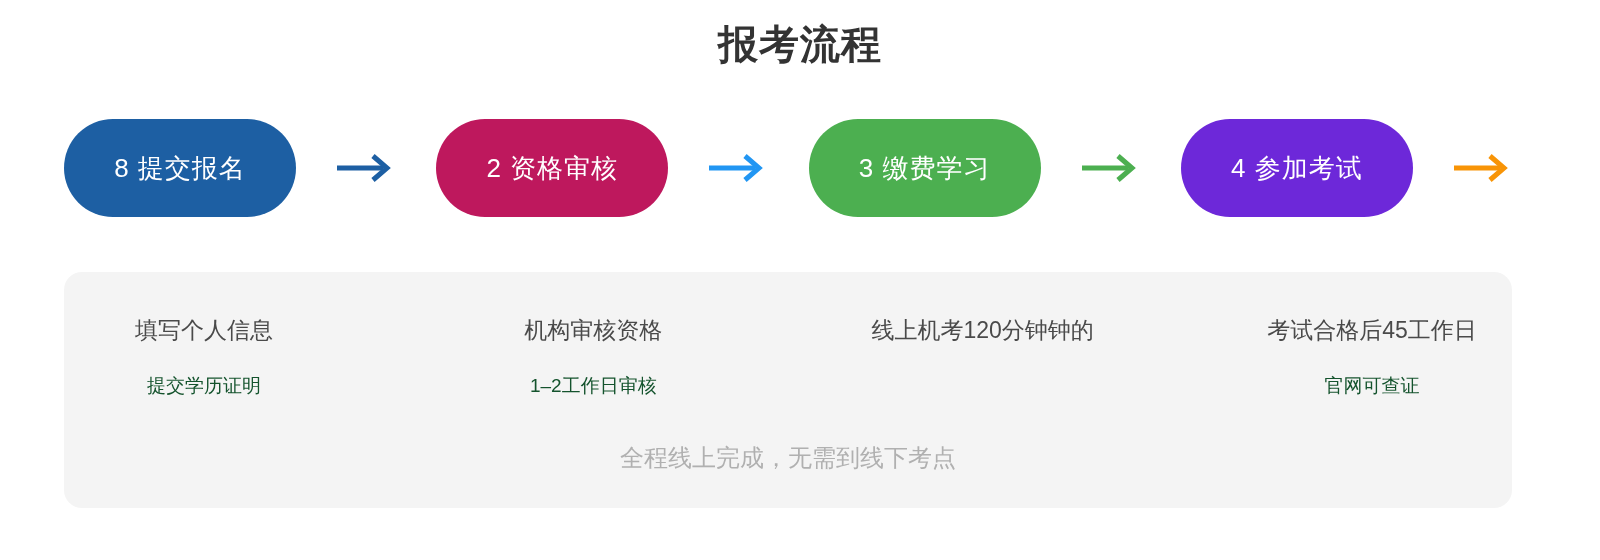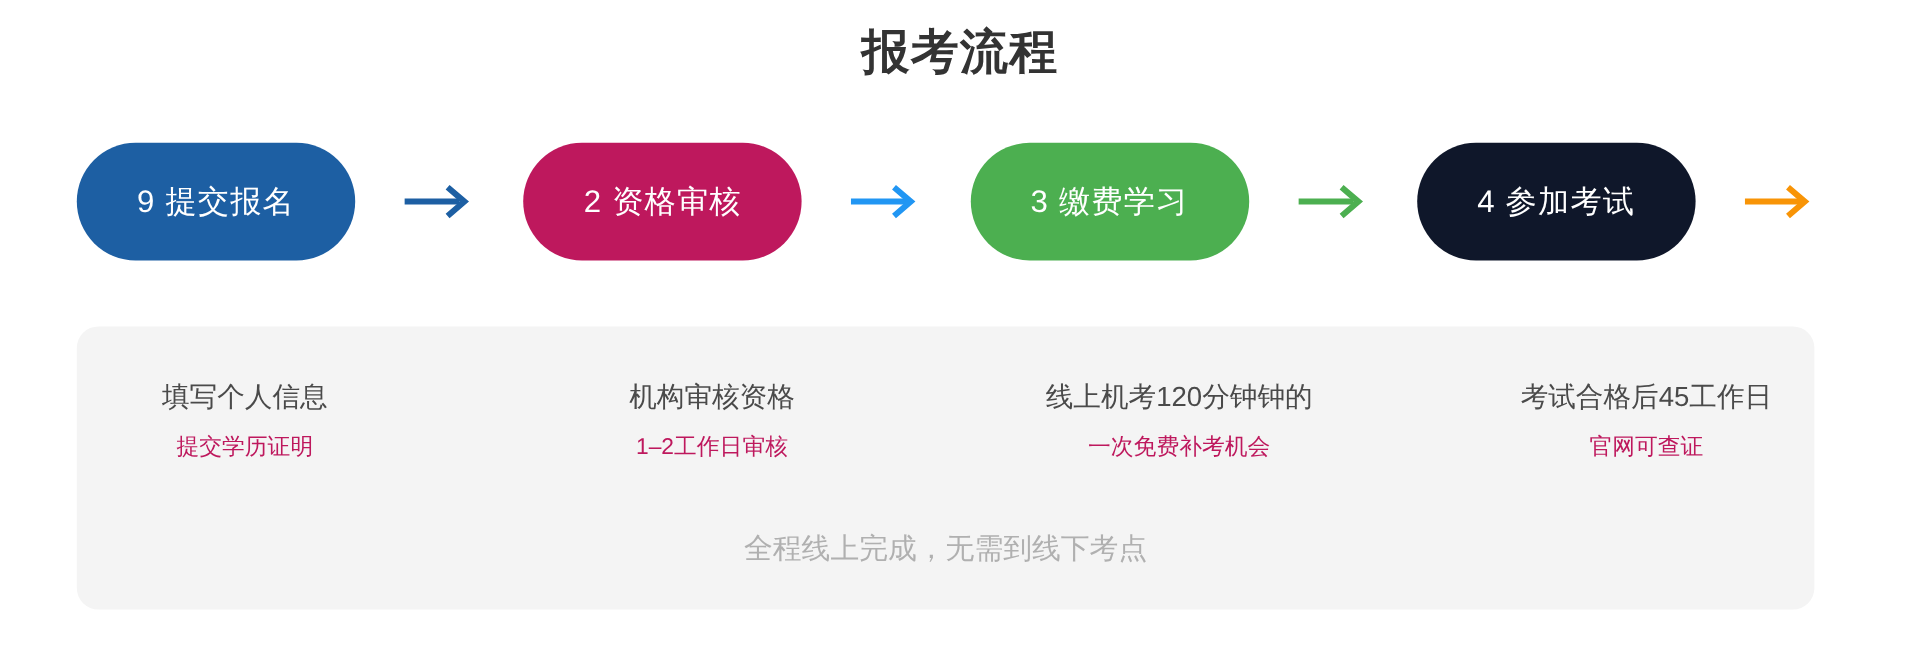--- a/index.html
+++ b/index.html
@@ -100,23 +100,23 @@
   }
 
   .detail-main {
     font-size: 23px;
     color: #4a4a4a;
     line-height: 32px;
     white-space: nowrap;
   }
 
   .detail-sub {
-    margin-top: 14px;
+    margin-top: 27px;
     font-size: 19px;
-    color: #be185d;
+    color: #14532d;
     line-height: 26px;
     white-space: nowrap;
   }
 
   .panel-note {
     position: absolute;
     left: 0;
     top: 172px;
     width: 1448px;
     text-align: center;
@@ -127,42 +127,42 @@
 </style>
 </head>
 <body>
 
 <div class="page">
 
   <div class="title">报考流程</div>
 
   <div class="flow">
 
-    <div class="step-pill" style="background: rgb(29, 95, 163);">9 提交报名</div>
+    <div class="step-pill" style="background: rgb(29, 95, 163);">8 提交报名</div>
 
     <svg class="connector" viewBox="0 0 58 34">
       <line x1="0" y1="17" x2="46" y2="17" stroke-width="5" stroke="#1d5fa3"></line>
       <polyline points="36,5 50,17 36,29" fill="none" stroke-width="5" stroke="#1d5fa3"></polyline>
     </svg>
 
     <div class="step-pill" style="background: #be185d;">2 资格审核</div>
 
     <svg class="connector" viewBox="0 0 58 34">
       <line x1="0" y1="17" x2="46" y2="17" stroke-width="5" stroke="#2196f3"></line>
       <polyline points="36,5 50,17 36,29" fill="none" stroke-width="5" stroke="#2196f3"></polyline>
     </svg>
 
     <div class="step-pill" style="background: rgb(76, 175, 80);">3 缴费学习</div>
 
     <svg class="connector" viewBox="0 0 58 34">
       <line x1="0" y1="17" x2="46" y2="17" stroke-width="5" stroke="#4caf50"></line>
       <polyline points="36,5 50,17 36,29" fill="none" stroke-width="5" stroke="#4caf50"></polyline>
     </svg>
 
-    <div class="step-pill" style="background: #0f172a;">4 参加考试</div>
+    <div class="step-pill" style="background: #6d28d9;">4 参加考试</div>
 
     <svg class="connector" viewBox="0 0 58 34">
       <line x1="0" y1="17" x2="46" y2="17" stroke-width="5" stroke="#f89406"></line>
       <polyline points="36,5 50,17 36,29" fill="none" stroke-width="5" stroke="#f89406"></polyline>
     </svg>
 
 
   </div>
 
   <div class="panel">
@@ -175,21 +175,20 @@
       </div>
 
       <div class="detail-col">
         <div class="detail-main">机构审核资格</div>
         <div class="detail-sub">1–2工作日审核</div>
       </div>
 
 
       <div class="detail-col">
         <div class="detail-main">线上机考120分钟钟的</div>
-        <div class="detail-sub">一次免费补考机会</div>
       </div>
 
       <div class="detail-col">
         <div class="detail-main">考试合格后45工作日</div>
         <div class="detail-sub">官网可查证</div>
       </div>
 
     </div>
 
     <div class="panel-note">全程线上完成，无需到线下考点</div>

